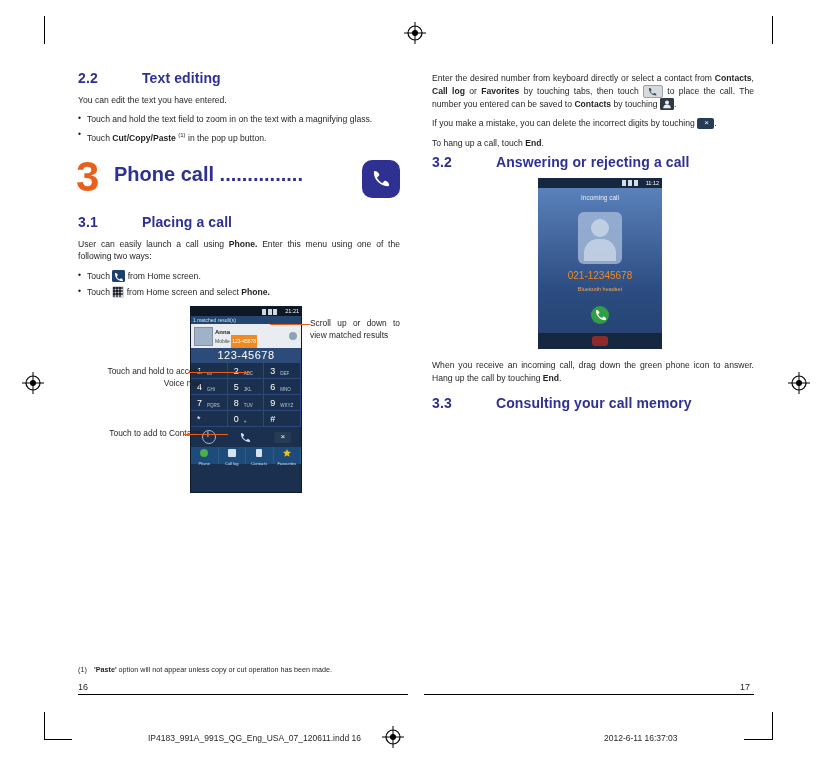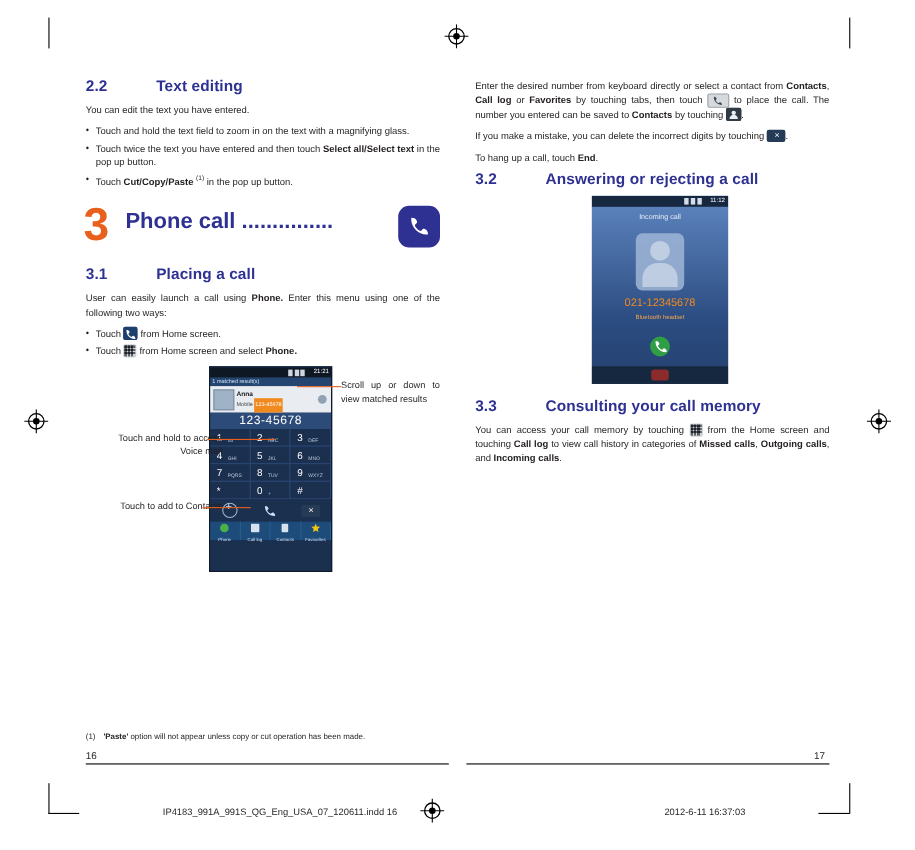--- a/index.html
+++ b/index.html
@@ -523,21 +523,20 @@
 <div class="col col-left">
 
   <h2 class="sec">
     <span class="num">2.2</span><span>Text editing</span>
   </h2>
 
   <p class="body">You can edit the text you have entered.</p>
 
   <ul class="bul">
     <li>Touch and hold the text field to zoom in on the text with a magnifying glass.</li>
-    <li>Touch twice the text you have entered and then touch <b>Select all/Select text</b> in the pop up button.</li>
     <li>Touch <b>Cut/Copy/Paste</b> <sup class="fn">(1)</sup> in the pop up button.</li>
   </ul>
 
   <div class="chapter">
     <span class="cnum">3</span>
     <span class="ctitle">Phone call ...............</span>
     <span class="cicon">
       <svg width="24" height="24" viewBox="0 0 24 24">
           <path d="M5 4c3 0 4 1 5 3 .6 1.2 0 2-1 2.6-1 .6-1 1.4-.3 2.5.8 1.3 2 2.5 3.3 3.3 1.1.7 1.9.7 2.5-.3.6-1 1.4-1.6 2.6-1 2 1 3 2 3 5-4 .6-8-1-11-4S4.4 8 5 4z" fill="#ffffff"></path>
         </svg>
@@ -711,27 +710,26 @@
             <path d="M5 4c1.9 0 2.7.8 3.3 2 .4.8 0 1.3-.6 1.7-.6.4-.6 1 0 1.7.5.8 1.3 1.6 2.1 2.1.7.5 1.3.5 1.7-.1.4-.7 1-1 1.7-.6 1.2.6 2 1.4 2 3.3-2.7.4-5.4-.8-7.4-2.7S4.6 6.7 5 4z" fill="#fff"></path>
           </svg>
       </div>
       <div class="declinetxt">Drag up to decline</div>
       <div class="redbar">
           <div class="rb"></div>
         </div>
     </div>
   </div>
 
+  <p class="body">When you receive an incoming call, drag down the green phone icon to answer. Hang up the call by touching <b>End</b>.</p>
 
   <h2 class="sec sub" style="margin-top:13px;">
     <span class="num">3.3</span><span>Consulting your call memory</span>
   </h2>
 
-  <p class="body">You can access your call memory by touching
-    <span class="gl gl-grid"></span> from the Home screen and touching <b>Call log</b> to view call history in categories of <b>Missed calls</b>, <b>Outgoing calls</b>, and <b>Incoming calls</b>.</p>
 </div>
 
 <div class="footnote">
   <span class="sup">(1)</span><span><b>'Paste'</b> option will not appear unless copy or cut operation has been made.</span>
 </div>
 
 <div class="pagenum l">16</div>
 <div class="pagenum r">17</div>
 <div class="rule l"></div>
 <div class="rule r"></div>

